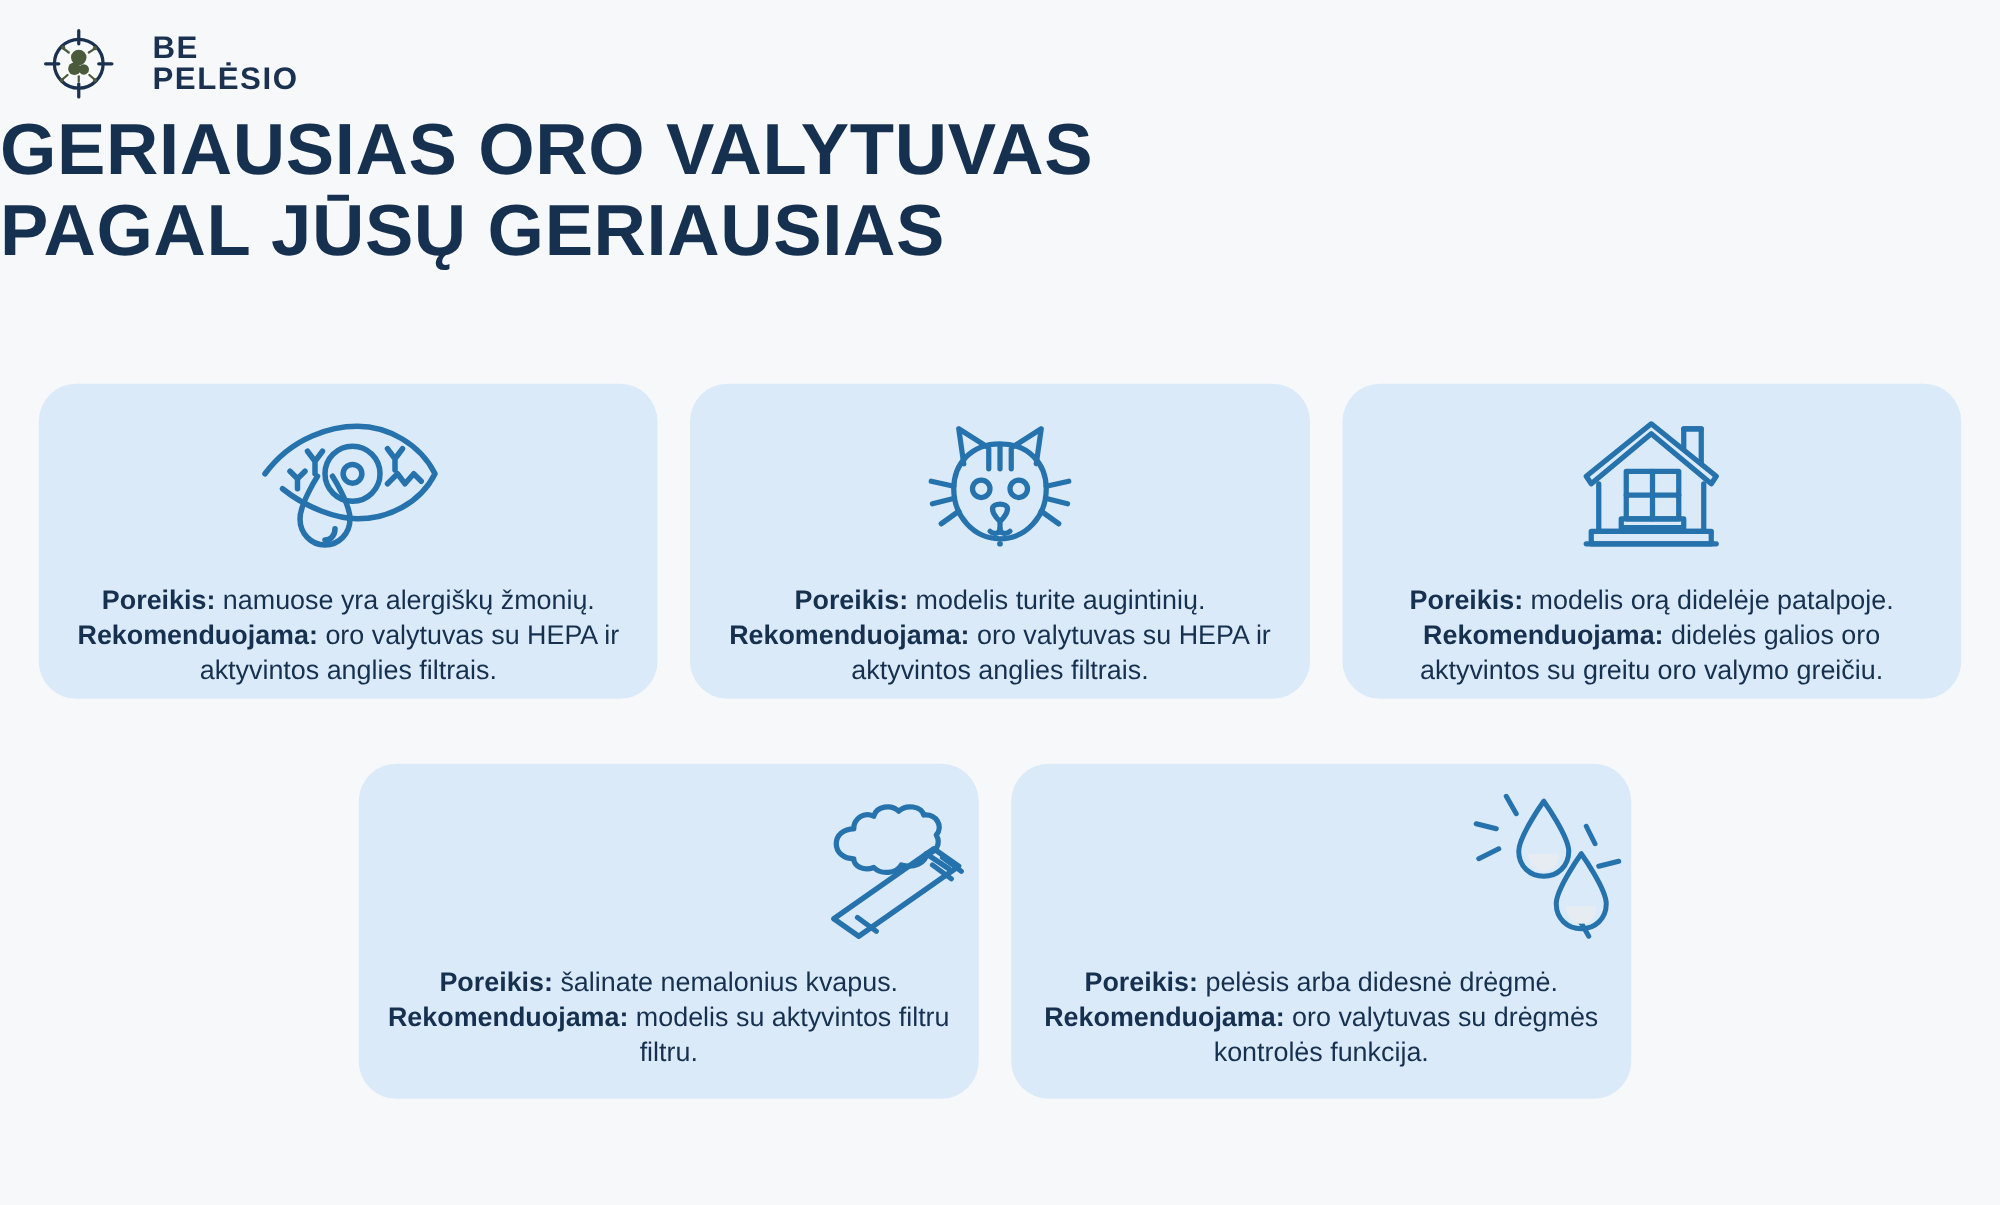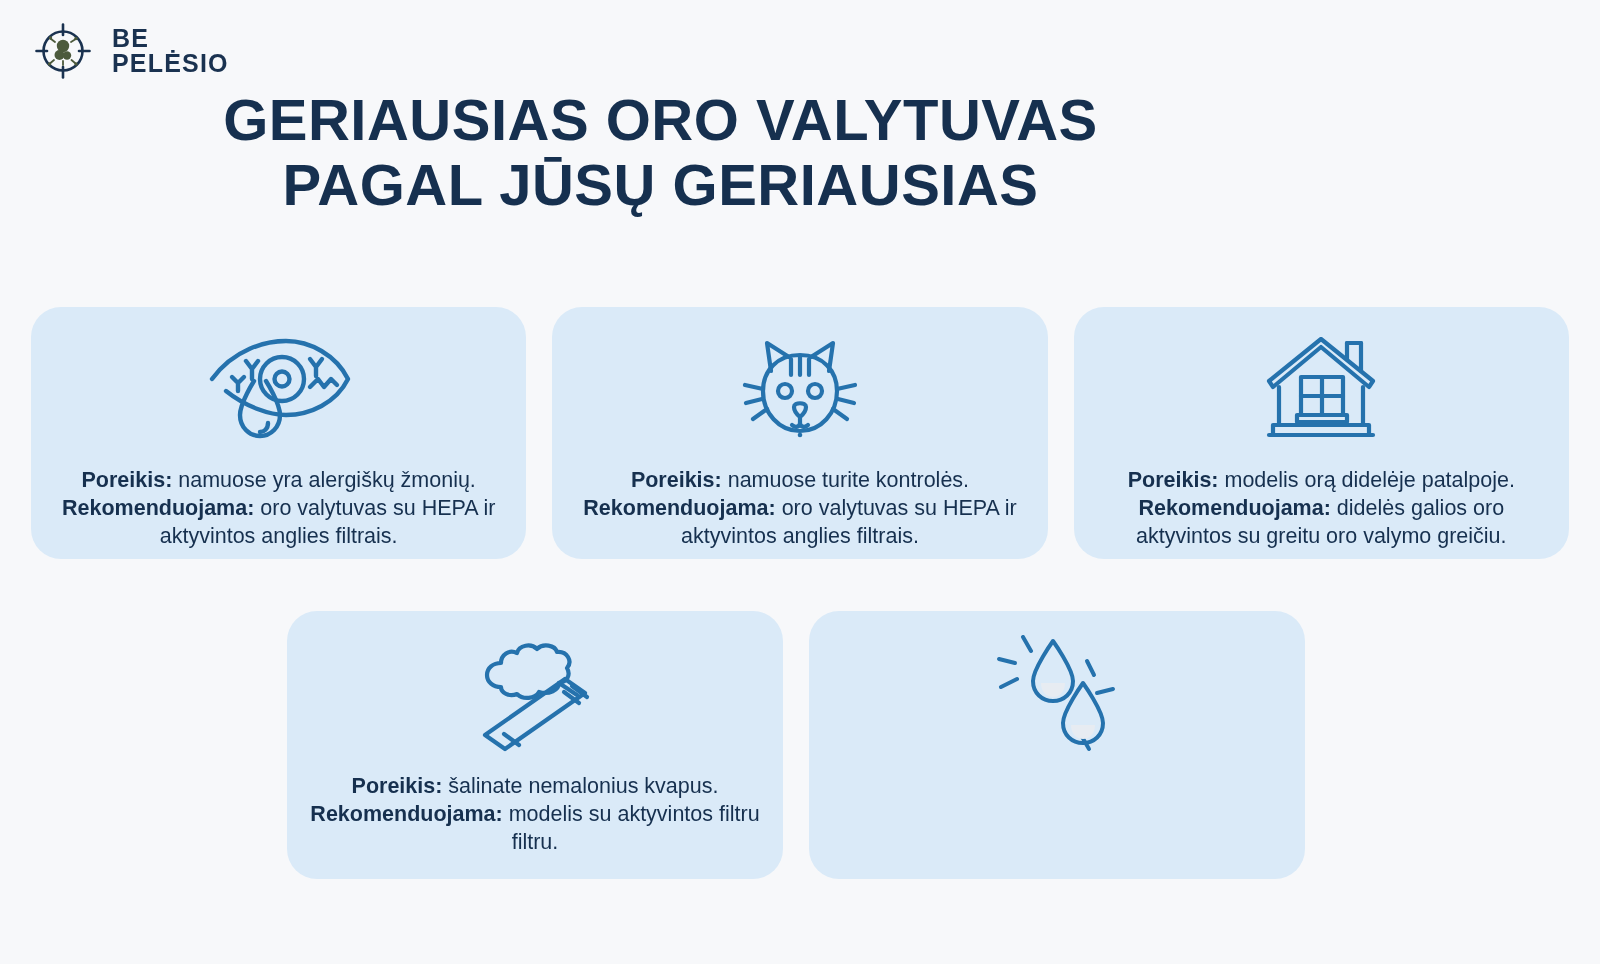--- a/index.html
+++ b/index.html
@@ -17,48 +17,47 @@
     position: relative;
   }
 
   
   .logo {
     position: absolute;
     left: 34px;
     top: 22px;
     display: flex;
     align-items: center;
-    gap: 20px;
+    gap: 30px;
   }
   .logo-mark { width: 58px; height: 58px; display: block; flex: 0 0 auto; }
   .logo-words {
     display: flex;
     flex-direction: column;
     line-height: 1.02;
   }
   .logo-words span {
     font-weight: 700;
     font-size: 25px;
     letter-spacing: 1.2px;
     color: #1a3250;
   }
 
   
   .title {
     position: absolute;
     left: 0;
     top: 88px;
     width: 1276px;
-    text-align: center;
+    text-align: left;
     font-weight: 700;
     font-size: 58px;
     line-height: 1.12;
     letter-spacing: 0.5px;
     color: #16304f;
-    padding-left: 45px;
   }
   .title .line { display: block; white-space: nowrap; }
 
   
   .row {
     position: absolute;
     display: flex;
     gap: 26px;
   }
   .row-1 { left: 31px; top: 307px; width: 1538px; }
@@ -67,21 +66,21 @@
   .card {
     background: #daeaf8;
     border-radius: 30px;
     width: 496px;
     height: 252px;
     position: relative;
     display: flex;
     flex-direction: column;
     align-items: center;
   }
-  .row-2 .card { height: 268px; }
+  .row-2 .card { height: 268px; align-items: flex-end; }
 
   .card-icon {
     height: 116px;
     display: flex;
     align-items: center;
     justify-content: center;
     margin-top: 26px;
   }
   .row-2 .card-icon { margin-top: 22px; height: 124px; }
 
@@ -187,21 +186,21 @@
           <line x1="21" y1="62" x2="5" y2="66"></line>
           <line x1="26" y1="72" x2="12" y2="82"></line>
           <line x1="96" y1="52" x2="114" y2="48"></line>
           <line x1="97" y1="62" x2="113" y2="66"></line>
           <line x1="92" y1="72" x2="106" y2="82"></line>
         </g>
         <circle cx="59" cy="98" r="2.3" fill="#2572ad"></circle>
       </svg>
     </div>
     <div class="card-text">
-      <span class="para"><b>Poreikis:</b><span> namuose turite kontrolės.</span></span>
+      <span class="para"><b>Poreikis:</b><span> modelis turite augintinių.</span></span>
       <span class="para"><b>Rekomenduojama:</b><span> oro valytuvas su HEPA ir aktyvintos anglies filtrais.</span></span>
     </div>
   </div>
 
   <div class="card">
     <div class="card-icon">
       <svg width="112" height="108" viewBox="0 0 112 108" aria-hidden="true">
         <g fill="none" stroke="#2572ad" stroke-width="4.2" stroke-linecap="round" stroke-linejoin="round">
           <path d="M4 44 L8 50 L56 10 L104 50 L108 44 L56 2 Z"></path>
           <path d="M82 22 L82 6 L96 6 L96 34"></path>
@@ -257,15 +256,19 @@
           <line x1="96" y1="26" x2="103" y2="40"></line>
           <line x1="122" y1="54" x2="106" y2="58"></line>
           <line x1="98" y1="114" x2="90" y2="100"></line>
         </g>
         <g fill="#e7ecf2">
           <path d="M50 48 C50 56, 55 62, 62 62 C69 62, 74 56, 74 48 Z"></path>
           <path d="M80 90 C80 98, 85 104, 92 104 C99 104, 104 98, 104 90 Z"></path>
         </g>
       </svg>
     </div>
+    <div class="card-text">
+      <span class="para"><b>Poreikis:</b><span> pelėsis arba didesnė drėgmė.</span></span>
+      <span class="para"><b>Rekomenduojama:</b><span> oro valytuvas su drėgmės kontrolės funkcija.</span></span>
+    </div>
   </div>
 
 </div>
 
 </body></html>

